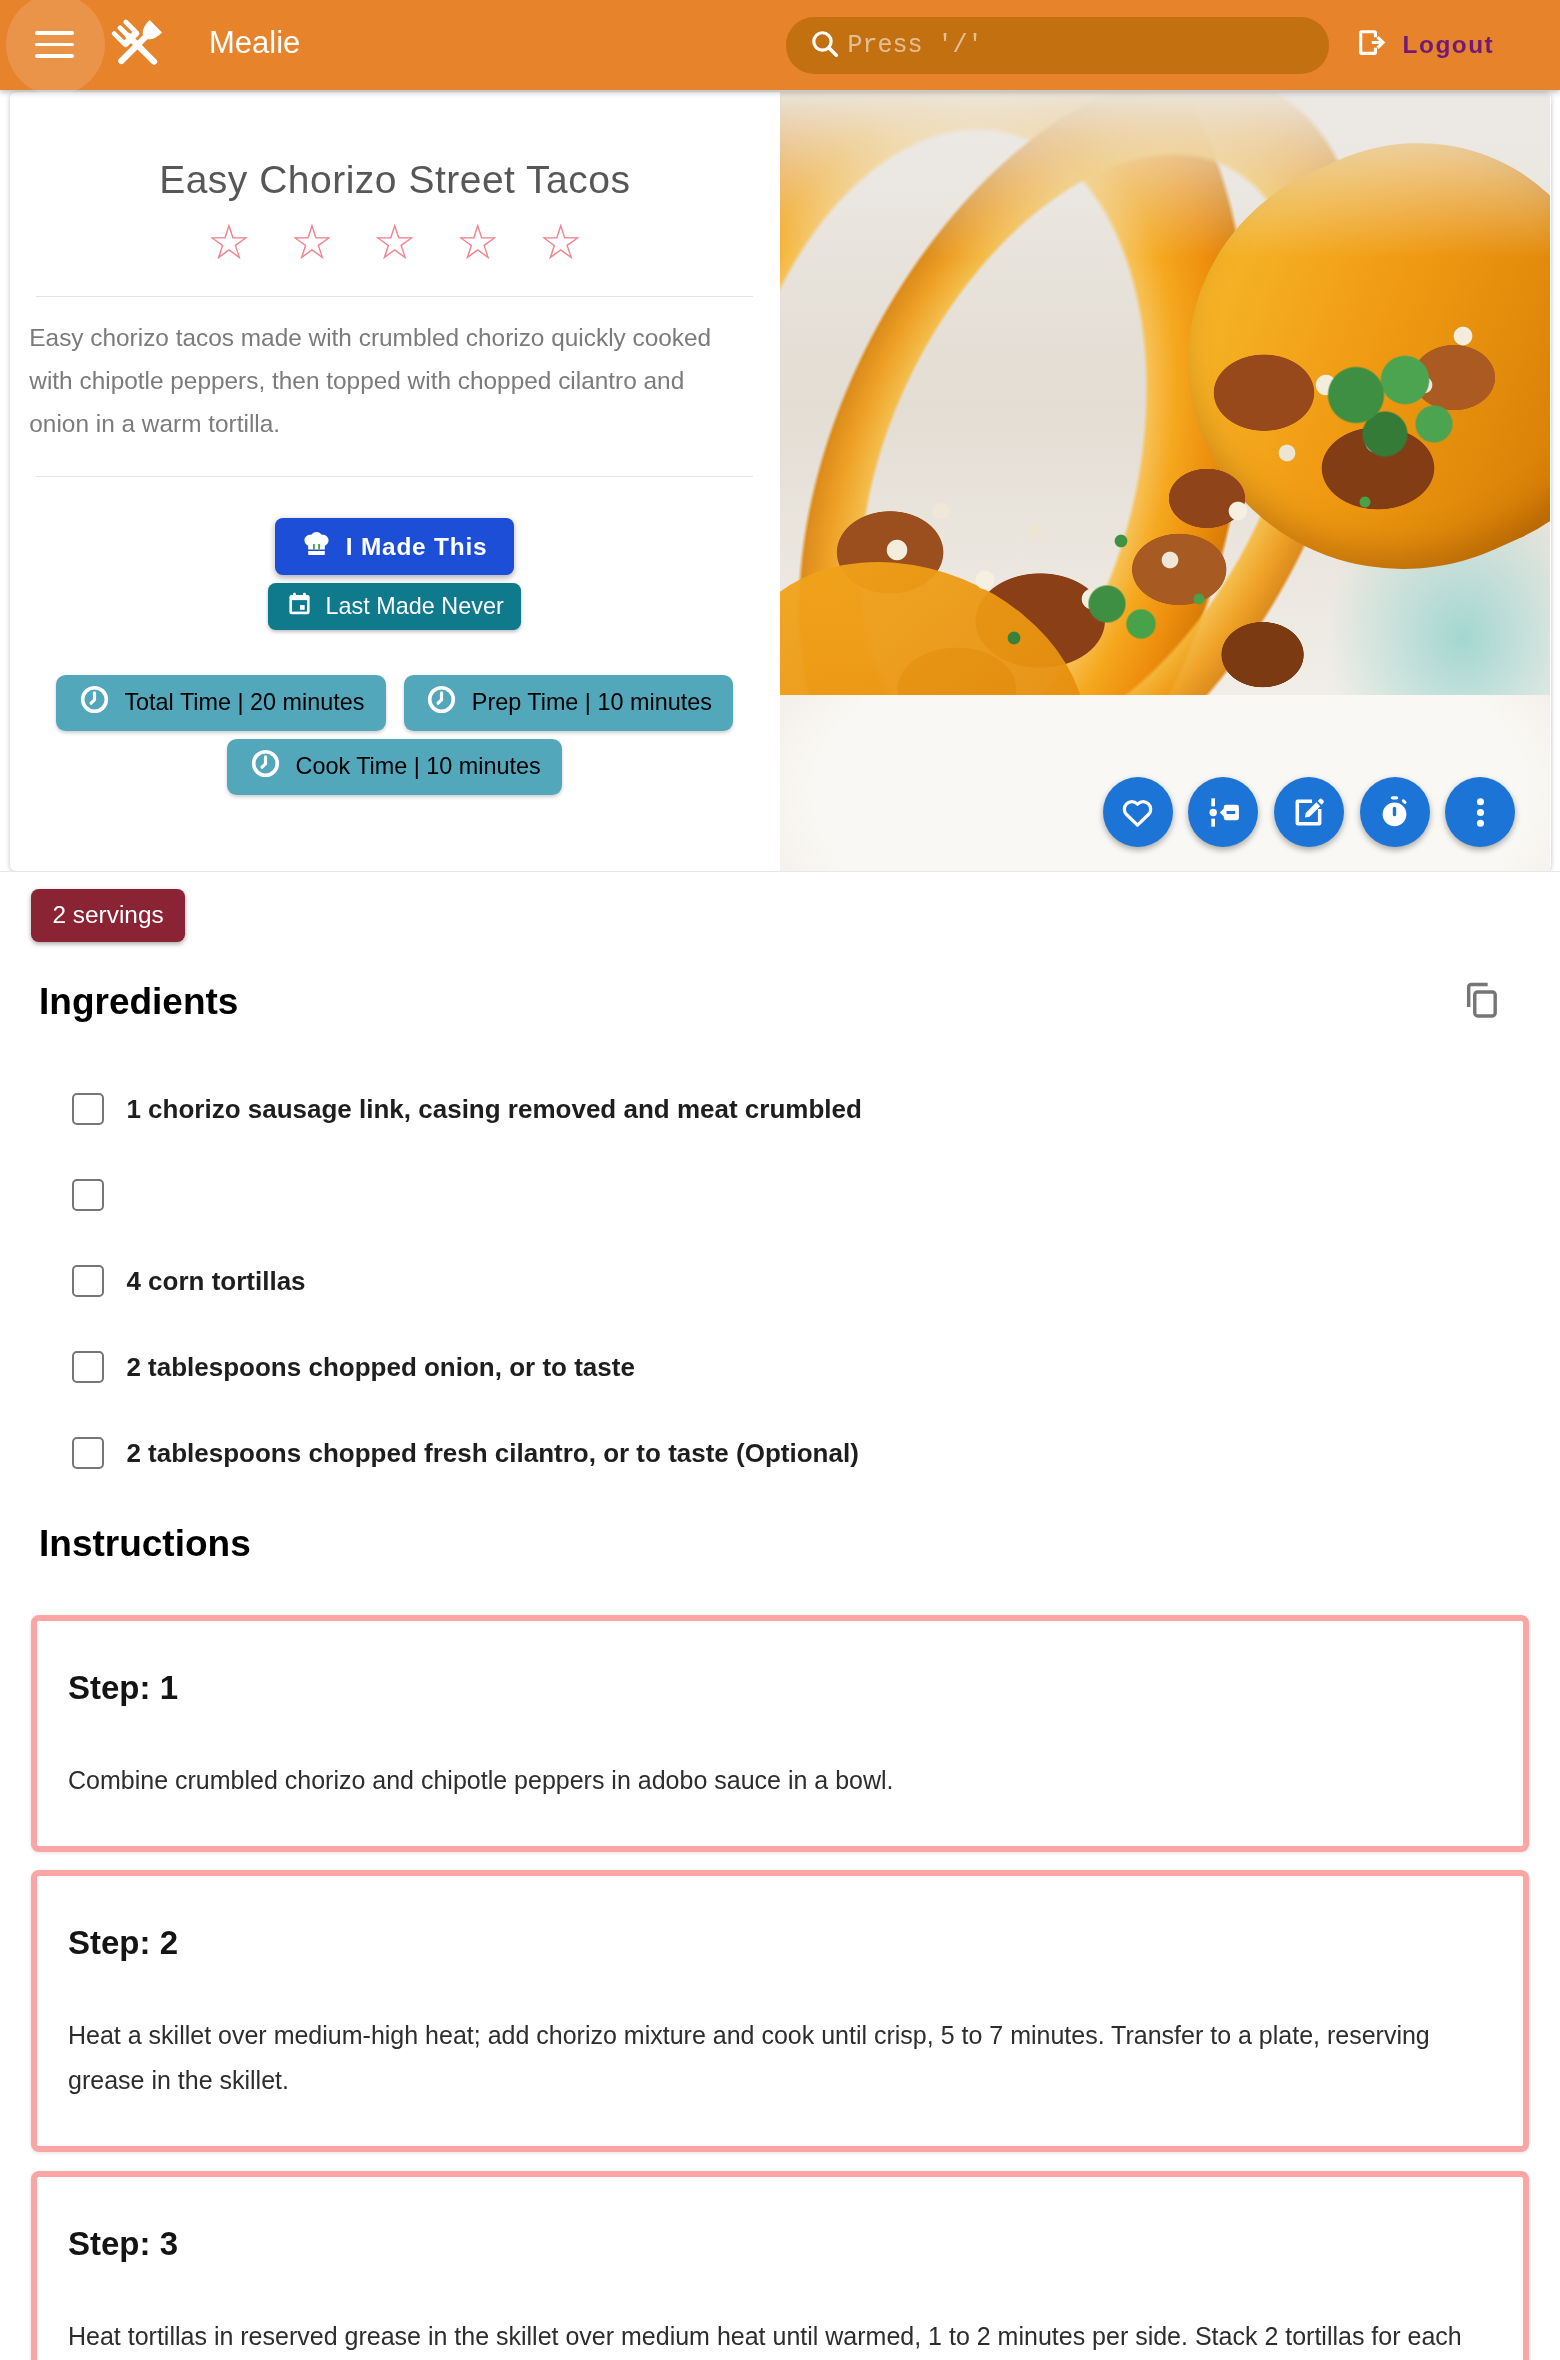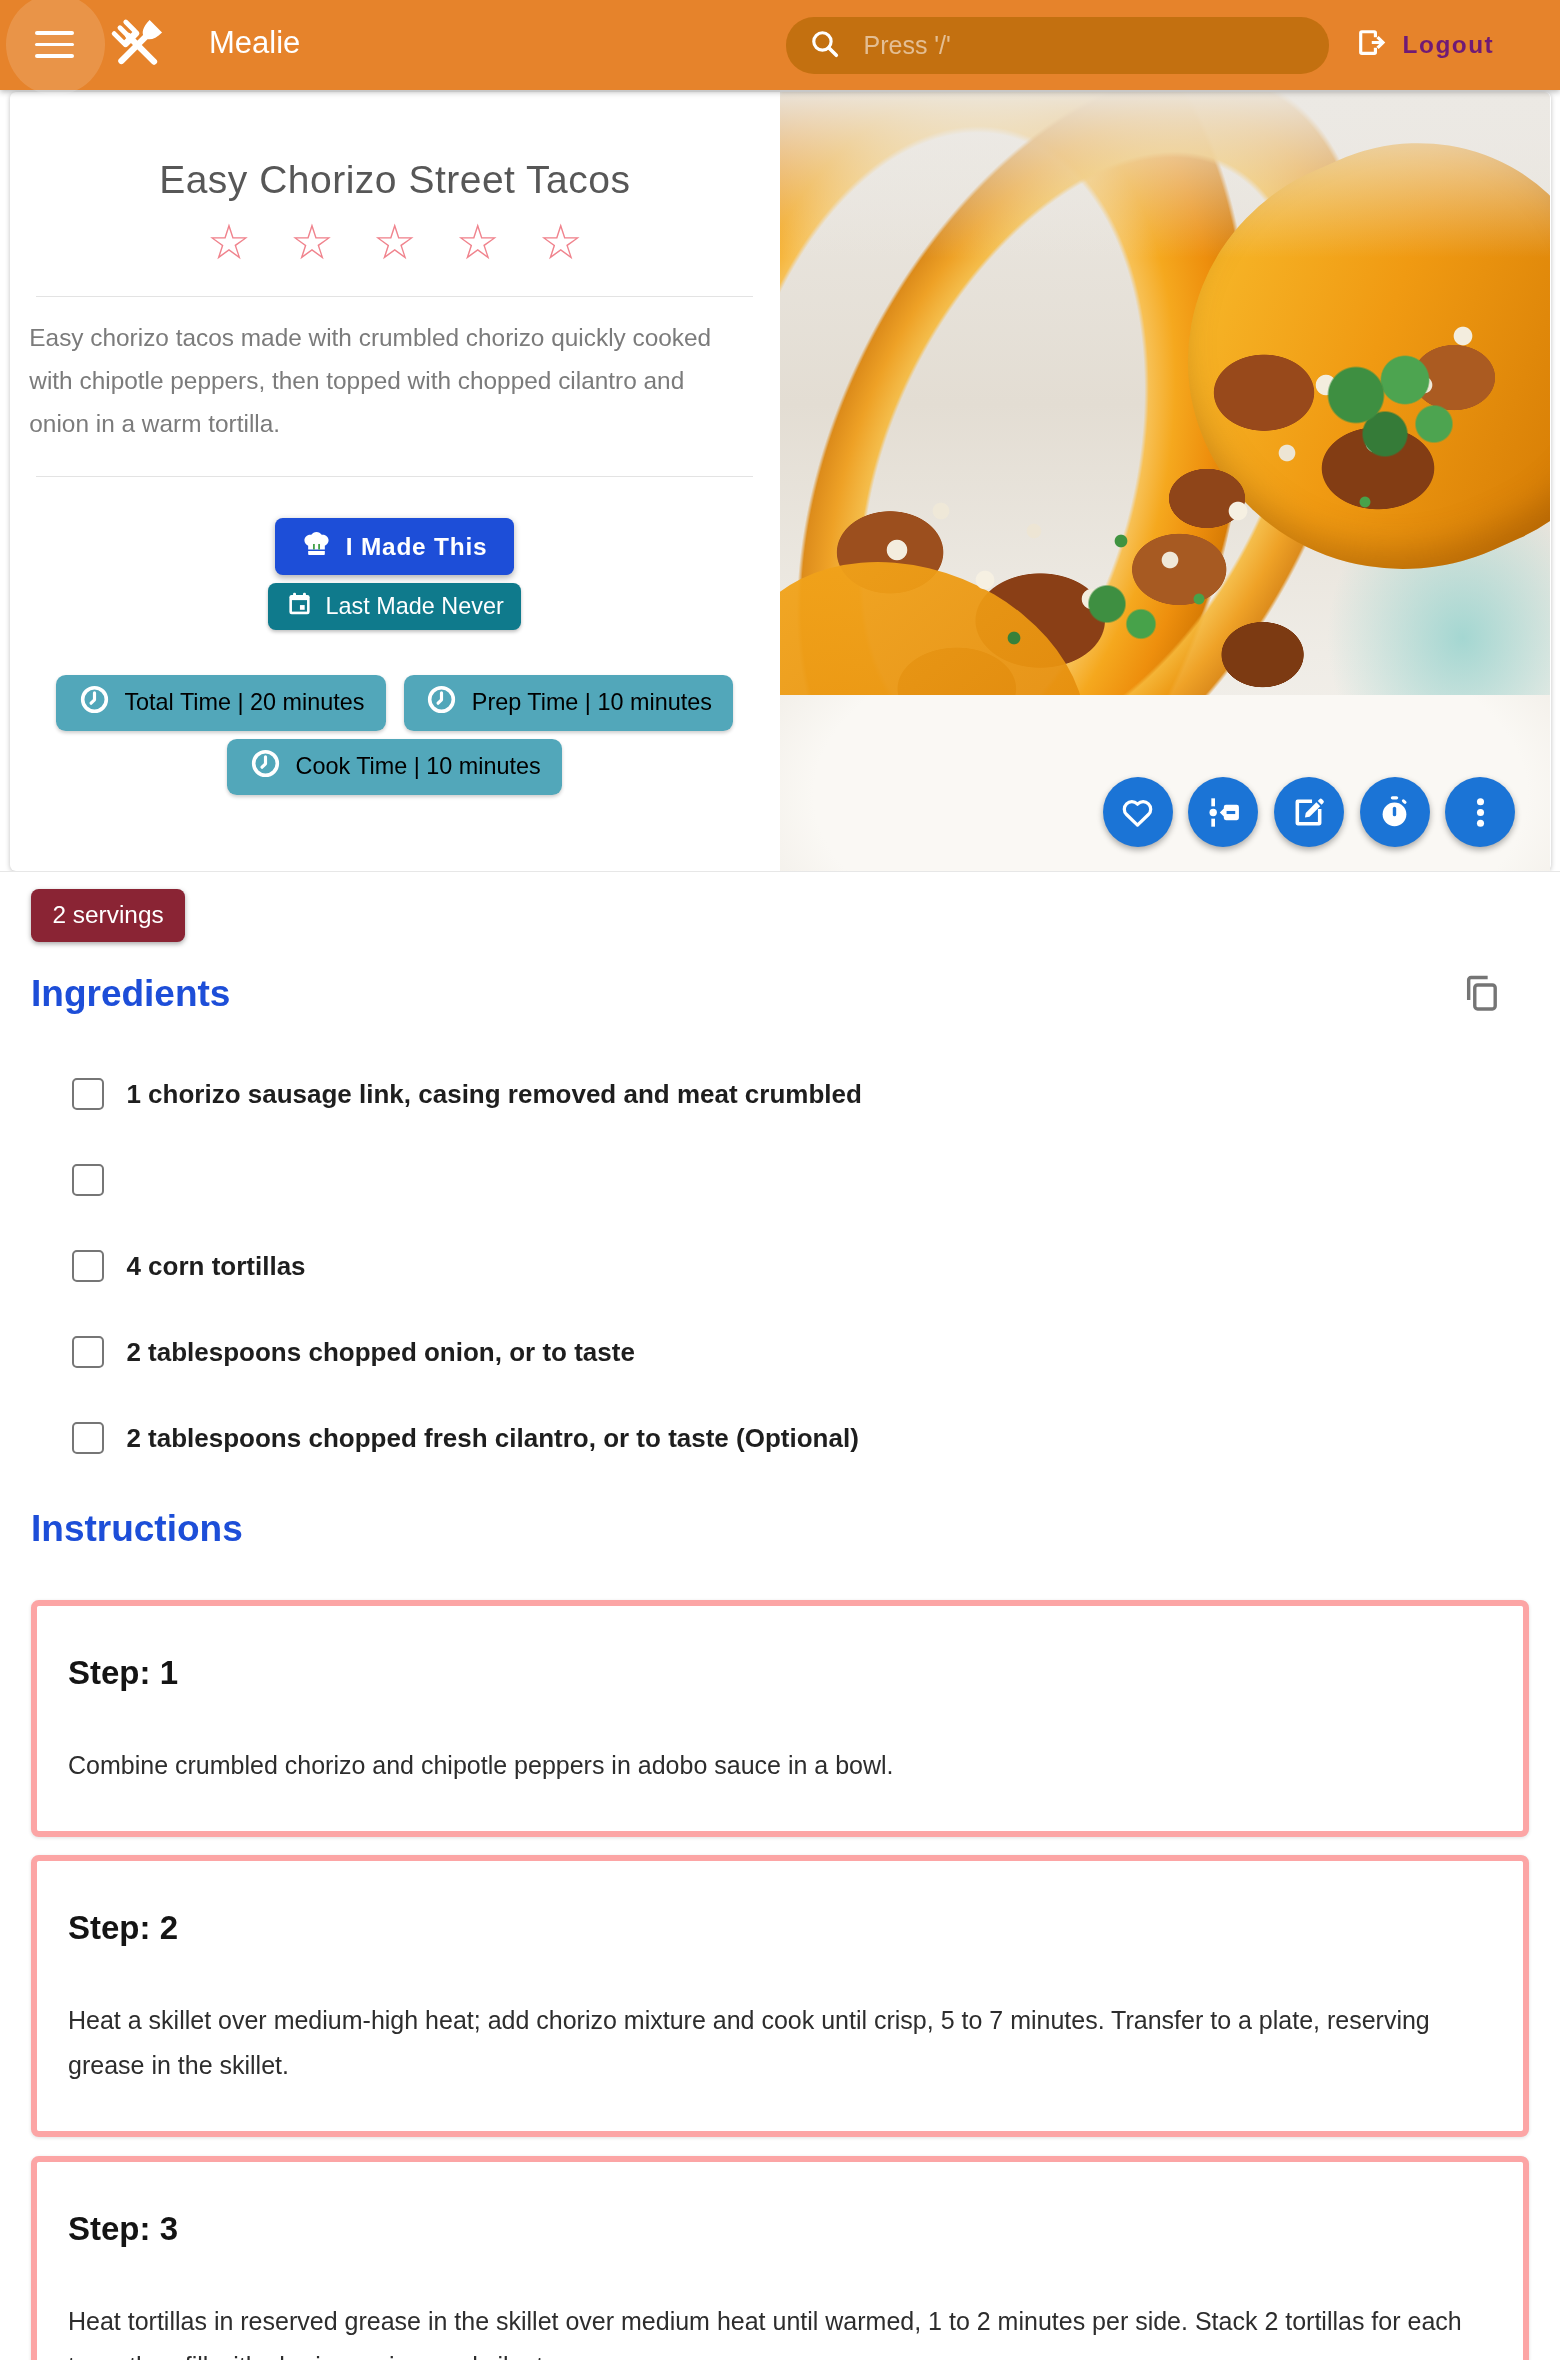--- a/index.html
+++ b/index.html
@@ -13,21 +13,21 @@
   .menu-ripple{position:absolute;left:5.9px;top:-5.9px;width:99px;height:101px;border-radius:50%;
        background:rgba(255,255,255,.14);}
   .menu-btn{position:absolute;left:35px;top:26px;width:39px;height:37px;background:none;border:none;
        display:flex;flex-direction:column;justify-content:space-between;padding:4.9px 0;cursor:pointer;}
   .menu-btn i{display:block;height:3.9px;background:#fff;border-radius:2px;}
   .logo{position:absolute;left:103px;top:10.7px;width:68px;height:68px;}
   .app-title{position:absolute;left:209px;top:25px;font-size:31px;color:#fff;}
   .search{position:absolute;left:786px;top:16.6px;width:543px;height:57px;border-radius:28px;
        background:#C37010;display:flex;align-items:center;padding:0 21.5px;box-sizing:border-box;}
   .search input{background:transparent;border:none;outline:none;color:#ffffff;font-size:25px;
-       margin-left:21px;width:100%;font-family:Liberation Sans, sans-serif;}
+       margin-left:5px;width:100%;font-family:Liberation Mono, monospace;}
   .search input::placeholder{color:rgba(255,255,255,.55);}
   .logout{position:absolute;left:1349px;top:21.5px;height:47px;display:flex;align-items:center;gap:14.6px;
        background:none;border:none;color:#701a75;font-size:24.4px;font-weight:bold;letter-spacing:1.5px;cursor:pointer;}
 
   
   .card{position:absolute;left:9.8px;top:92px;width:1541px;height:779px;background:#fff;
        border-radius:5.9px;box-shadow:0 1px 4.9px rgba(0,0,0,.25);}
   .card-left{position:absolute;left:0;top:0;width:770px;height:779px;display:flex;
        flex-direction:column;align-items:center;overflow:hidden;}
   .r-title{margin:66px 19.5px 0;font-size:39px;font-weight:400;color:#575757;letter-spacing:0.5px;text-align:center;}
@@ -110,21 +110,21 @@
   .actions{position:absolute;left:323px;top:685px;display:flex;gap:15.6px;}
   .action{width:70px;height:70px;border-radius:50%;background:#1B74D6;border:none;display:flex;
        align-items:center;justify-content:center;box-shadow:0 2.9px 6.8px rgba(0,0,0,.32);cursor:pointer;}
 
   
   .below{position:absolute;left:0;top:871px;width:1560px;height:1826px;background:#fff;
        border-top:1px solid #E7E7E7;box-sizing:border-box;padding:0 31px;overflow:hidden;}
   .servings{display:inline-block;margin-top:16.6px;background:#8A2434;color:#fff;font-size:24.4px;
        padding:12.7px 21.5px;border-radius:7.8px;box-shadow:0 2px 4.9px rgba(0,0,0,.35);cursor:pointer;border:none;}
   .sec-row{display:flex;justify-content:space-between;align-items:center;margin-top:29px;}
-  h2{font-size:37px;line-height:45px;color:#1d4ed8;margin:0;font-weight:bold;}
+  h2{font-size:37px;line-height:45px;color:#000000;margin:8px;font-weight:bold;}
   .copy-btn{background:none;border:none;cursor:pointer;margin-right:27px;padding:0;}
   ul.ingredients{list-style:none;margin:59px 0 0;padding:0 0 0 41px;}
   ul.ingredients li{display:flex;align-items:center;gap:22.4px;height:37px;margin-bottom:49px;cursor:pointer;}
   .cb{width:28px;height:28px;border:2.9px solid #767676;border-radius:4.9px;flex:0 0 auto;cursor:pointer;}
   .ing{font-size:26px;font-weight:bold;color:#1E1E1E;}
   .instr-head{margin-top:35px;}
   .step-card{margin-top:18.5px;border:6px solid #fca5a5;border-radius:7.8px;background:#fff;
        box-shadow:0 1px 3.9px rgba(0,0,0,.12);padding:47px 39px 43px 31px;cursor:pointer;}
   .step-card.first{margin-top:49px;}
   .step-title{font-size:33px;line-height:39px;color:#141414;margin:0;font-weight:bold;}

